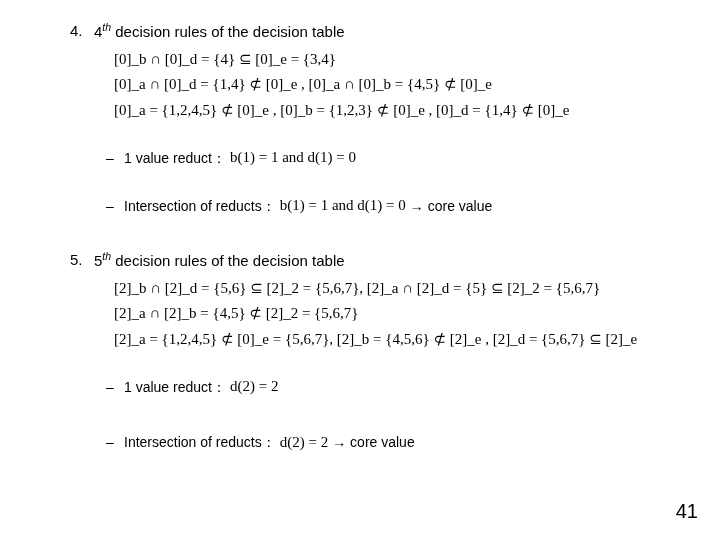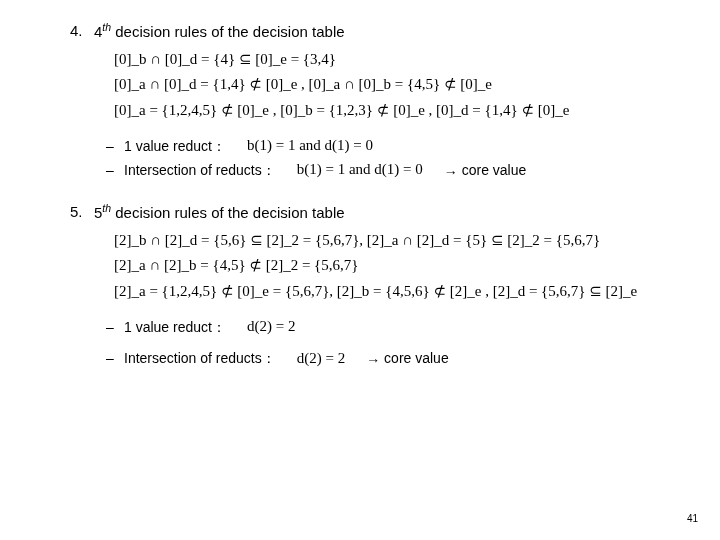--- a/index.html
+++ b/index.html
@@ -52,35 +52,35 @@
   }
   .sub-li .dash {
     width: 18px;
     flex-shrink: 0;
     text-align: left;
   }
   .sub-li .body {
     display: flex;
     align-items: center;
     flex-wrap: wrap;
-    gap: 19px;
+    gap: 2px;
   }
   .inline-math {
     font-family: "Times New Roman", Times, serif;
     font-size: 15px;
-    margin: 0 2px;
+    margin: 12px 2px;
   }
   .gap {
     height: 18px;
   }
   .slidenum {
     position: absolute;
     right: 22px;
     bottom: 14px;
-    font-size: 10px;
+    font-size: 20px;
   }
 </style>
 </head>
 <body>
 
 <div class="page">
 
   <div class="li-num">
     <div class="num">4.</div>
     <div class="txt">

